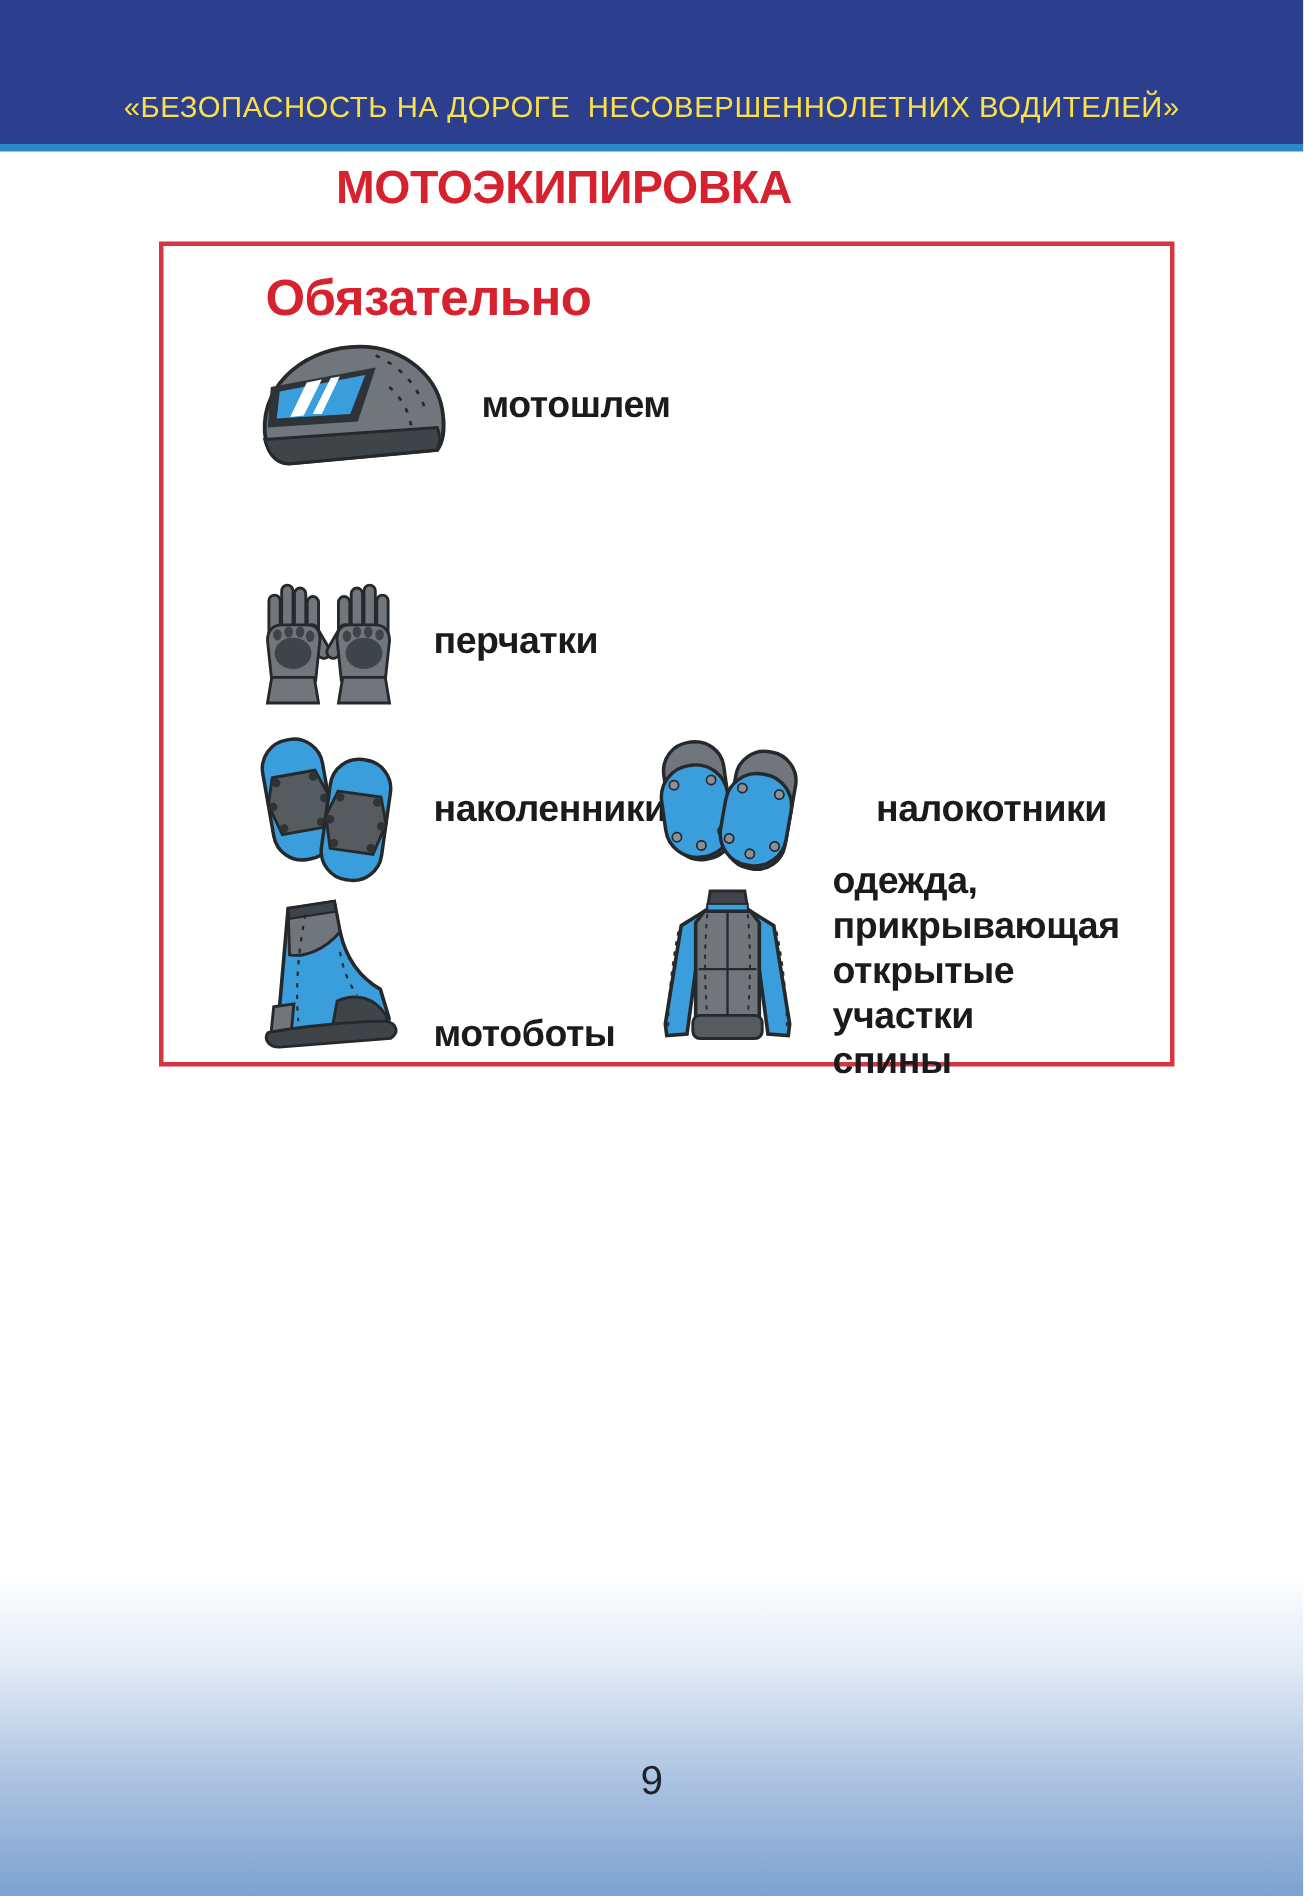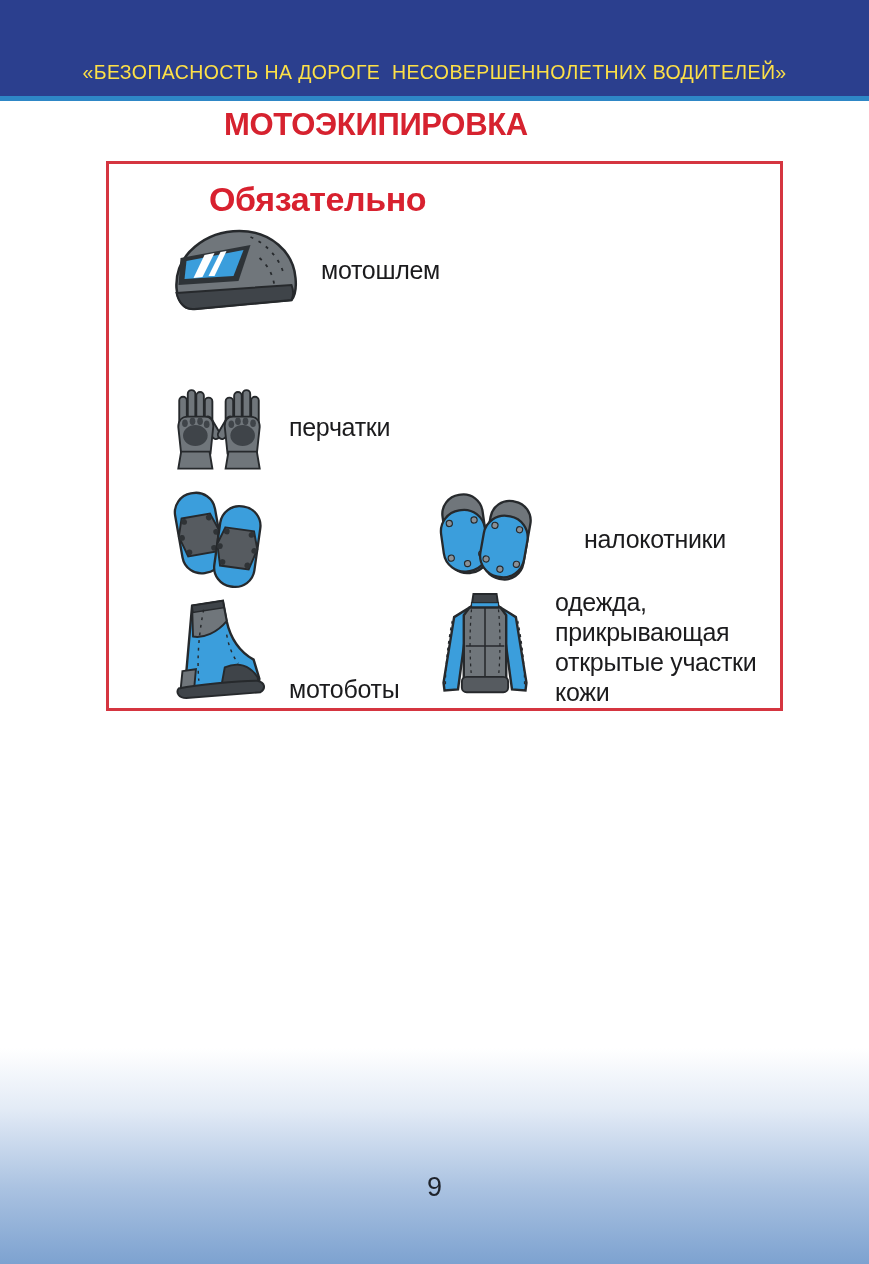--- a/index.html
+++ b/index.html
@@ -15,27 +15,27 @@
 
   
   .page-title{position:absolute;left:0;top:107px;width:712px;text-align:center;
               color:#D6222F;font-size:31px;font-weight:bold;letter-spacing:-.3px;margin-left:20px;}
 
   
   .content-box{position:absolute;left:106px;top:161px;width:677px;height:550px;
                border:3px solid #D53540;background:#ffffff;box-sizing:border-box;}
   .section-heading{position:absolute;color:#D8212F;font-size:34px;font-weight:bold;
                    letter-spacing:-.4px;line-height:1;}
-  .heading-mandatory{left:68px;top:18px;margin-left:32px;}
+  .heading-mandatory{left:68px;top:18px;}
   .heading-recommended{left:68px;top:178px;}
 
   .cell{position:absolute;display:flex;align-items:center;}
   .icon-box{width:116px;flex:0 0 116px;display:flex;justify-content:center;align-items:center;}
   .icon-box.wide{width:148px;flex:0 0 148px;}
-  .item-label{margin-left:12px;color:#1B1B1D;font-size:25px;font-weight:normal;
+  .item-label{margin-left:12px;color:#1B1B1D;font-size:25px;font-weight:bold;
               line-height:1.2;letter-spacing:-.3px;white-space:pre-line;}
 
   .cell-helmet{left:52px;top:56px;width:400px;height:100px;}
   .cell-a1{left:52px;top:205px;width:268px;height:115px;}
   .cell-a2{left:318px;top:203px;width:350px;height:117px;}
   .cell-b1{left:52px;top:322px;width:268px;height:106px;}
   .cell-b2{left:318px;top:322px;width:350px;height:106px;gap:29px;}
   .cell-c1{left:52px;top:430px;width:268px;height:110px;align-items:flex-end;}
   .cell-c2{left:318px;top:424px;width:350px;height:118px;}
 
@@ -134,20 +134,21 @@
             <path d="M58 44 L88 44 L94 62 L88 84 L58 84 L52 62 Z" fill="#565B60" stroke="#26292C" stroke-width="2"></path>
             <circle cx="60" cy="48" r="3" fill="#2F3336"></circle>
               <circle cx="86" cy="48" r="3" fill="#2F3336"></circle>
             <circle cx="55" cy="64" r="3" fill="#2F3336"></circle>
               <circle cx="91" cy="64" r="3" fill="#2F3336"></circle>
             <circle cx="60" cy="80" r="3" fill="#2F3336"></circle>
               <circle cx="86" cy="80" r="3" fill="#2F3336"></circle>
           </g>
         </svg>
       </div>
+      <div class="item-label">наколенники</div>
     </div>
 
     <div class="cell cell-b2">
       <div class="icon-box">
         <svg width="106" height="100" viewBox="0 0 110 104">
           <g transform="rotate(-8 32 50)">
             <rect x="14" y="6" width="42" height="82" rx="20" fill="#70767B" stroke="#26292C" stroke-width="2.4"></rect>
             <rect x="10" y="22" width="46" height="64" rx="22" fill="#3B9EDC" stroke="#26292C" stroke-width="2.4"></rect>
             <circle cx="20" cy="34" r="3.2" fill="#8A9096" stroke="#26292C" stroke-width="1.2"></circle>
             <circle cx="46" cy="34" r="3.2" fill="#8A9096" stroke="#26292C" stroke-width="1.2"></circle>
@@ -196,21 +197,21 @@
           <line x1="56" y1="18" x2="56" y2="90" stroke="#26292C" stroke-width="1.6"></line>
           <line x1="36" y1="58" x2="76" y2="58" stroke="#26292C" stroke-width="1.6"></line>
           <path d="M42 20 C40 42 40 68 42 90 M70 20 C72 42 72 68 70 90" fill="none" stroke="#26292C" stroke-width="1.3" stroke-dasharray="3 4"></path>
           <path d="M22 32 C18 52 15 76 15 98 M90 32 C94 52 97 76 97 98" fill="none" stroke="#26292C" stroke-width="1.3" stroke-dasharray="3 4"></path>
           <rect x="32" y="90" width="48" height="16" rx="5" fill="#565B60" stroke="#26292C" stroke-width="2"></rect>
         </svg>
       </div>
       <div class="item-label">одежда,
 прикрывающая
 открытые участки
-кожи</div>
+спины</div>
     </div>
 
   </div>
 
   <div class="bottom-gradient"></div>
   <div class="page-number">9</div>
 
 </div>
 
 </body></html>

